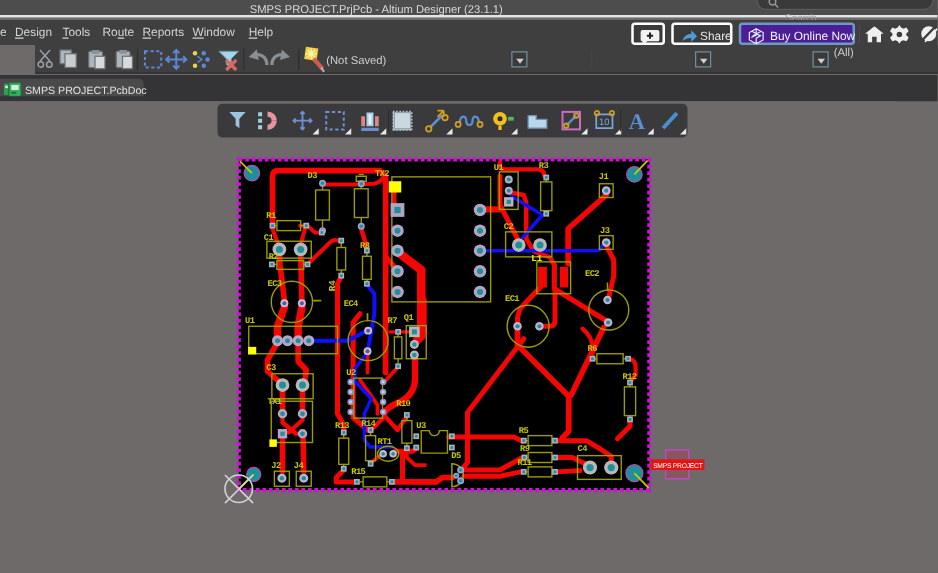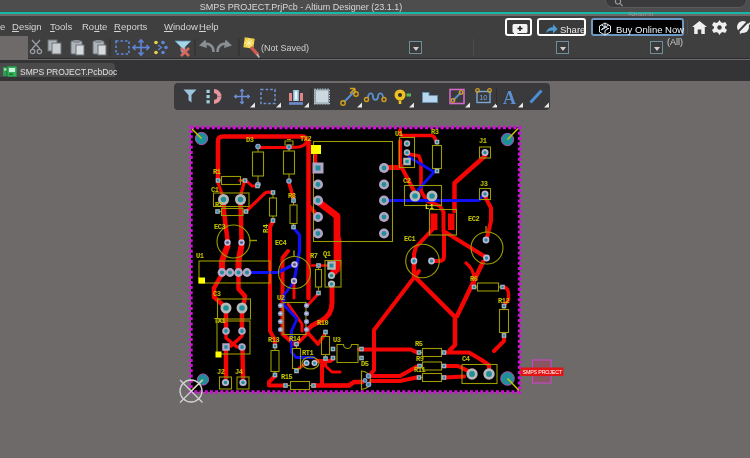--- a/index.html
+++ b/index.html
@@ -1,19 +1,19 @@
 <!DOCTYPE html>
 <html><head>
 <meta charset="utf-8">
 <style>
   * { margin:0; padding:0; box-sizing:border-box; }
   html,body { width:750px; height:458px; overflow:hidden; background:#6d6a69;
     font-family:"Liberation Sans", sans-serif; }
   .abs { position:absolute; }
-  #titlebar { position:absolute; left:0; top:0; width:750px; height:14px; background:#4e4d4e; border-bottom:2px solid #14b8a6; }
+  #titlebar { position:absolute; left:0; top:0; width:750px; height:14px; background:#4e4d4e; border-bottom:2px solid #e5e5e5; }
   #title { position:absolute; left:196px; top:2px; width:210px; text-align:center;
     font-size:9px; color:#d8d8d8; white-space:nowrap; }
   #search { position:absolute; left:605px; top:-9px; width:142px; height:17px;
     background:#3a393b; border:1px solid #5a5a5a; border-radius:8px; }
   #search span { position:absolute; left:22px; top:8px; font-size:8px; color:#9a9a9a;margin-top:10px; }
   #menurow { position:absolute; left:0; top:16px; width:750px; height:20px; background:#3f3f40; }
   .mi { position:absolute; top:5px; font-size:9.5px; color:#d4d4d4; }
   #toolrow { position:absolute; left:0; top:36px; width:750px; height:23px; background:#3f3f40;
     border-bottom:1px solid #2c2c2e;margin-left:28px; }
   #tabbar { position:absolute; left:0; top:60px; width:750px; height:21px; background:#343335; }
@@ -45,36 +45,36 @@
     <span>Search</span>
   </div>
 </div>
 
 <div id="menurow">
   <span class="mi" style="left:0px">e</span>
   <span class="mi" style="left:12px"><u>D</u>esign</span>
   <span class="mi" style="left:50px"><u>T</u>ools</span>
   <span class="mi" style="left:82px">Ro<u>u</u>te</span>
   <span class="mi" style="left:114px"><u>R</u>eports</span>
-  <span class="mi" style="left:164px"><u>W</u>indow</span>
+  <span class="mi" style="left:154px"><u>W</u>indow</span>
   <span class="mi" style="left:199px"><u>H</u>elp</span>
 
   <div class="btn" style="left:505px;top:2px;width:27px;height:18px">
     <svg class="abs" style="left:5px;top:2.5px" width="16" height="13" viewBox="0 0 16 13">
       <path d="M2 1 h12 a1.5 1.5 0 0 1 1.5 1.5 v6 a1.5 1.5 0 0 1 -1.5 1.5 h-8 l-4 3 v-3 a1.5 1.5 0 0 1 -1.5-1.5 v-6 A1.5 1.5 0 0 1 2 1 Z" fill="#f2f2f2"></path>
       <path d="M8 3 v5 M5.5 5.5 h5" stroke="#222" stroke-width="1.6"></path>
     </svg>
   </div>
   <div class="btn" style="left:537px;top:2px;width:49px;height:18px">
     <svg class="abs" style="left:6px;top:3px" width="13" height="11" viewBox="0 0 13 11">
       <path d="M1 10 C2 5.5 5 4.2 8 4.2 V1.2 L12.6 6 L8 10.5 V7.4 C5 7.4 3 8 1 10 Z" fill="#4f9bd6"></path>
     </svg>
     <span class="abs" style="left:21px;top:4px;font-size:9.5px;color:#e8e8e8">Share</span>
   </div>
-  <div class="btn" style="left:591px;top:2px;width:93px;height:18px;background:#000000;border-color:#6d99c2">
+  <div class="btn" style="left:591px;top:2px;width:93px;height:18px;background:#4c1d95;border-color:#6d99c2">
     <svg class="abs" style="left:5px;top:2px" width="14" height="14" viewBox="0 0 14 14">
       <path d="M7 1 L12.5 4 V10 L7 13 L1.5 10 V4 Z M7 1 V6 L3 8 M7 13 V8.5 L11 6.2 M3.5 3 L10 6.5 M10.5 3.2 L4 6.8" fill="none" stroke="#dfe9f2" stroke-width="1"></path>
     </svg>
     <span class="abs" style="left:23px;top:4px;font-size:9.5px;color:#eef4fa;white-space:nowrap">Buy Online Now</span>
   </div>
   <div class="vsep" style="left:687px;top:4px;height:14px"></div>
   <svg class="abs" style="left:692px;top:5px" width="15" height="13" viewBox="0 0 15 13">
     <path d="M7.5 0 L15 6 H12.8 V13 H9.3 V8.4 H5.7 V13 H2.2 V6 H0 Z" fill="#efefef"></path>
   </svg>
   <svg class="abs" style="left:712px;top:4px" width="15" height="15" viewBox="0 0 15 15">

